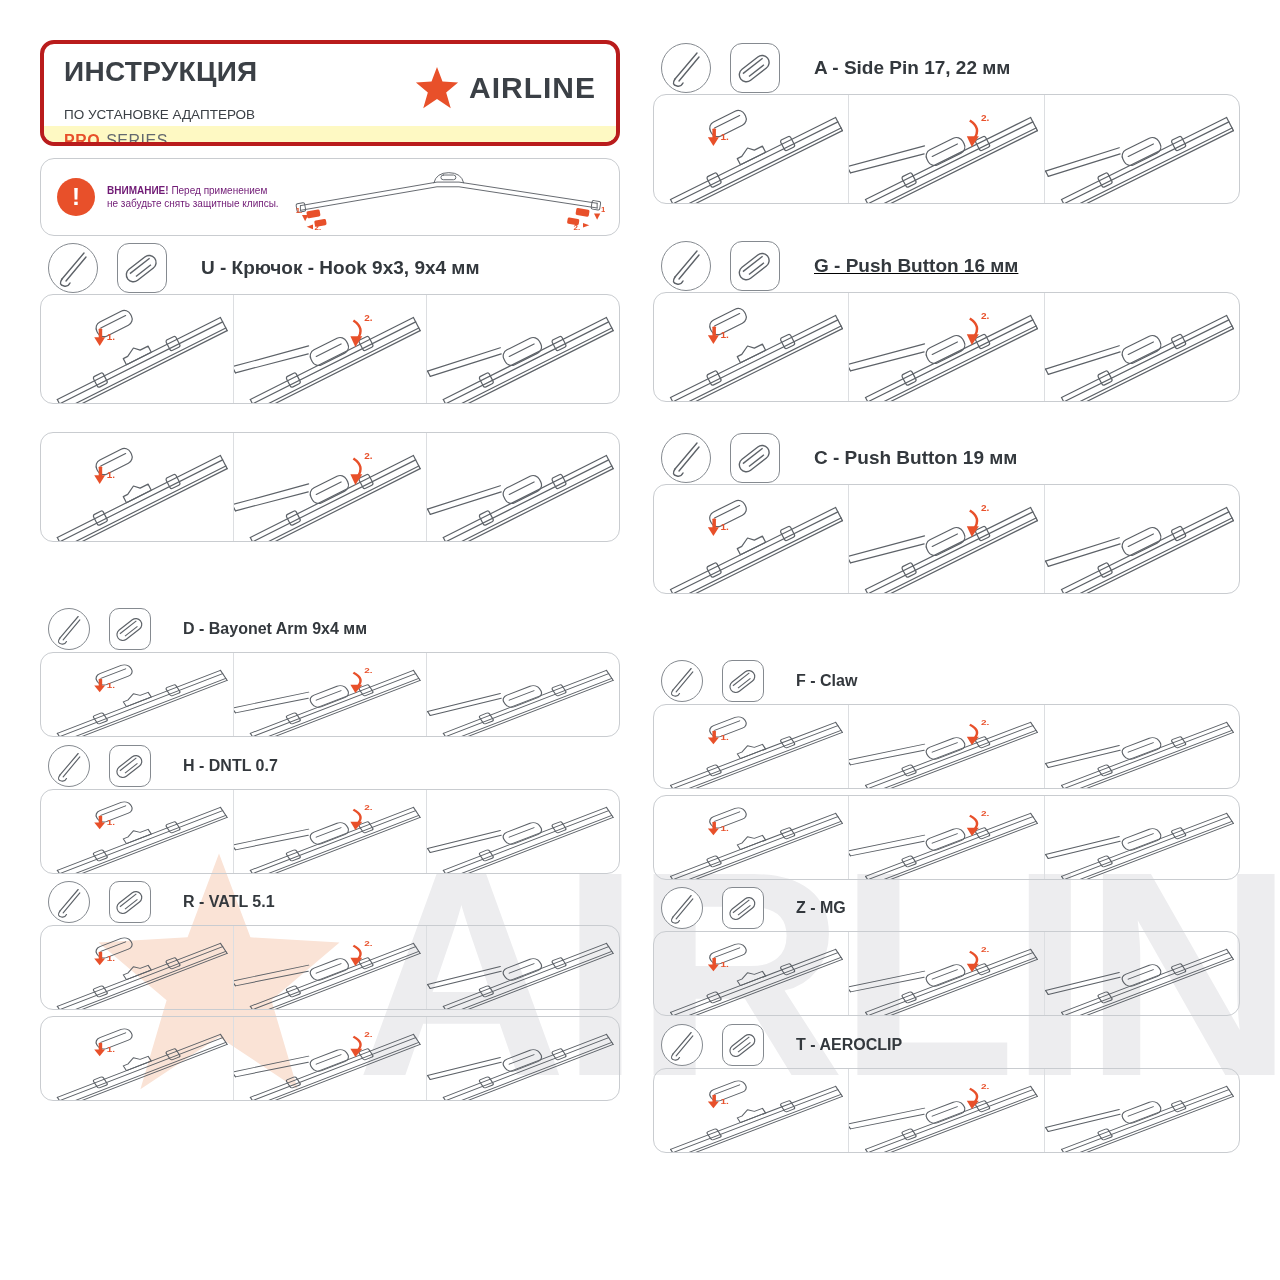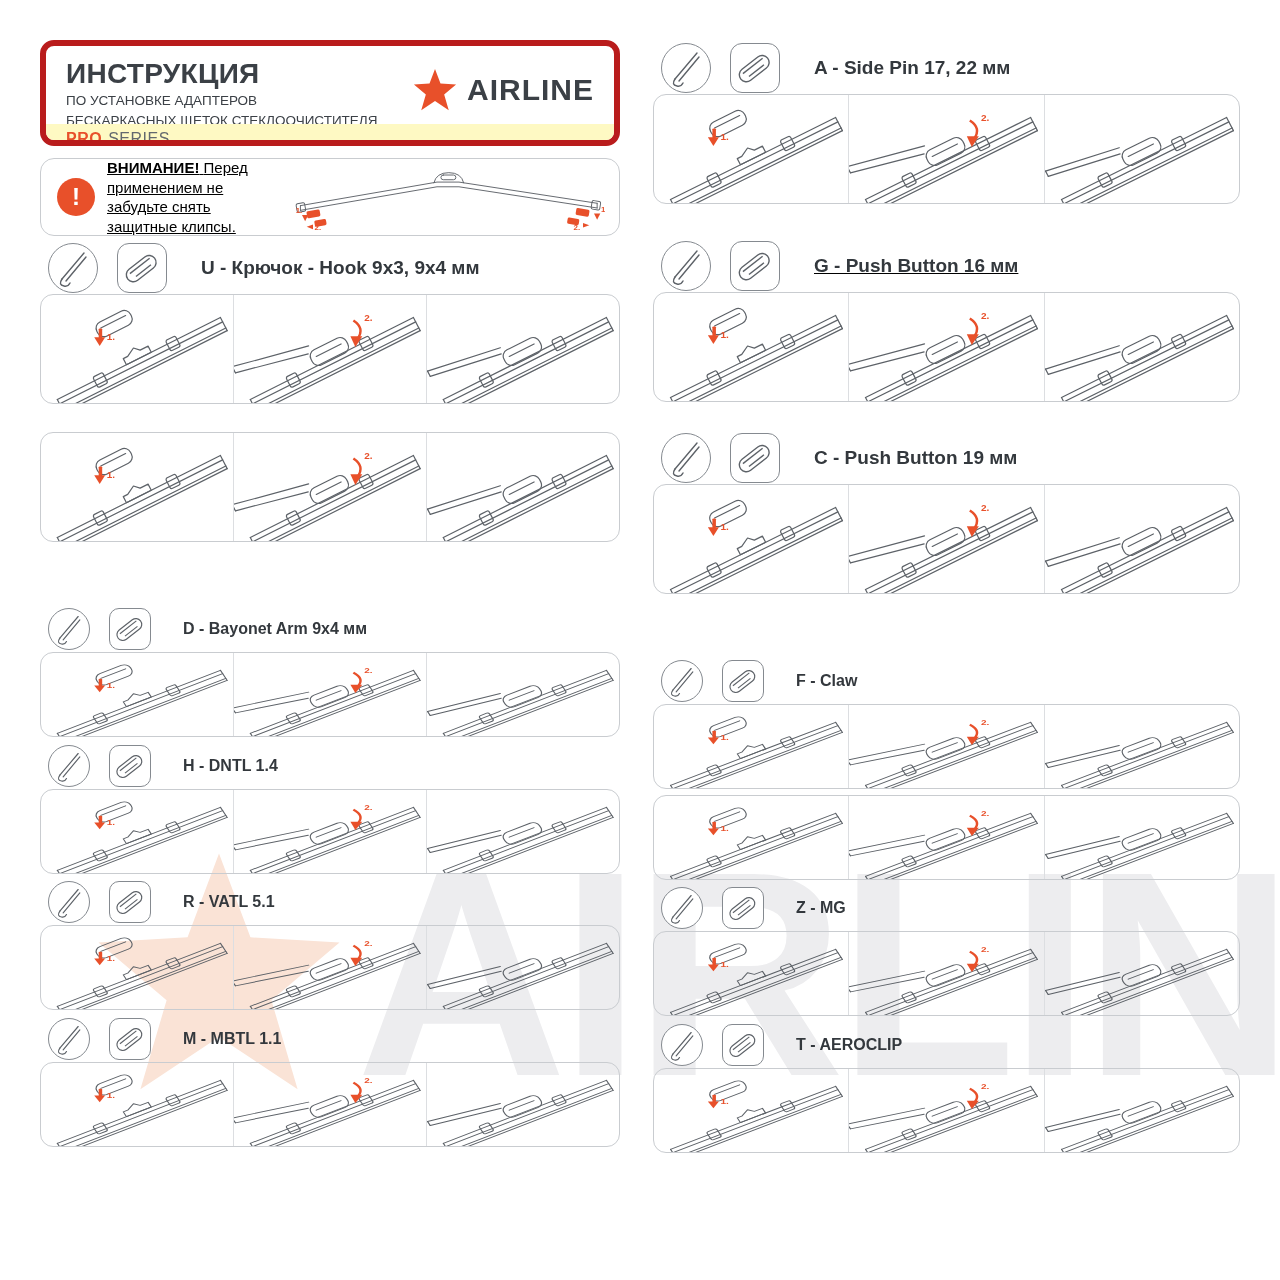--- a/index.html
+++ b/index.html
@@ -10,35 +10,35 @@
   
   .watermark { position:absolute; left:88px; top:845px; height:258px; display:flex; align-items:center; white-space:nowrap; z-index:0; pointer-events:none; }
   .watermark-star { width:262px; height:252px; flex:0 0 auto; }
   .watermark-text { font-size:292px; font-weight:bold; color:#ededef; letter-spacing:-7px; line-height:252px; margin-left:6px; }
 
   .col { position:absolute; top:40px; z-index:1; }
   .col-left { left:40px; width:580px; }
   .col-right { left:653px; width:587px; }
 
   
-  .header-card { position:relative; height:106px; border:6px solid #b91c1c; border-radius:14px; overflow:hidden; background:#fff; }
+  .header-card { position:relative; height:106px; border:4px solid #b91c1c; border-radius:14px; overflow:hidden; background:#fff; }
   .header-card .texts { padding:12px 0 0 20px; }
   .header-title { font-size:28px; font-weight:bold; color:#3B4046; letter-spacing:.3px; }
-  .header-sub { font-size:13.5px; color:#3B4046; line-height:1.35; margin-top:2px; }
+  .header-sub { font-size:13.5px; color:#3B4046; line-height:1.35; margin-top:18px; }
   .series-bar { position:absolute; left:0; right:0; bottom:0; height:16px; background:#fef9c3; line-height:29px; padding-left:20px; font-size:16px; letter-spacing:.5px; }
   .series-pro { color:#E8502A; font-weight:bold; }
   .series-rest { color:#63686E; margin-left:6px; }
   .logo { position:absolute; right:20px; top:22px; display:flex; align-items:center; gap:9px; }
   .logo-star { width:46px; height:44px; }
   .logo-text { font-size:30px; font-weight:bold; color:#3B4046; letter-spacing:1px; }
 
   
   .warning-card { margin-top:12px; height:78px; border:1px solid #C9CCD0; border-radius:14px; display:flex; align-items:center; padding:8px 14px 8px 16px; gap:12px; background:transparent; }
   .warning-badge { width:38px; height:38px; border-radius:50%; background:#E8502A; color:#fff; font-weight:bold; font-size:24px; display:flex; align-items:center; justify-content:center; flex:0 0 auto; }
-  .warning-texts { width:172px; flex:0 0 auto; font-size:15px; color:#000000; line-height:1.3;text-decoration:underline; }
+  .warning-texts { width:172px; flex:0 0 auto; font-size:10px; color:#701a75; line-height:1.3; }
   .warning-title { font-weight:bold; }
   .warning-art { flex:1; height:70px; }
   .warning-art svg { width:100%; height:100%; }
 
   
   .section { position:relative; }
   .col-left-sections .section:nth-child(1){ margin-top:6px; }
   .col-left-sections .section:nth-child(2){ margin-top:28px; }
   .col-left-sections .section:nth-child(3){ margin-top:64px; }
   .col-left-sections .section:nth-child(4){ margin-top:6px; }
@@ -425,21 +425,21 @@
       </div>
       <div class="icon-square">
         <svg viewBox="0 0 48 48">
           <g transform="rotate(-38 24 24)" stroke="#5D6268" fill="none" stroke-width="1.4" stroke-linejoin="round">
             <rect x="6" y="17" width="34" height="14" rx="7"></rect>
             <line x1="11" y1="21" x2="36" y2="21"></line>
             <line x1="14" y1="27" x2="33" y2="27"></line>
           </g>
         </svg>
       </div>
-      <div class="section-title">H - DNTL 1.4</div>
+      <div class="section-title">H - DNTL 0.7</div>
     </div>
     <div class="panel-row">
 
       <div class="panel">
         <svg viewBox="0 0 193 110" preserveAspectRatio="none">
           <g transform="translate(97,62) rotate(-27)" stroke="#5D6268" fill="none" stroke-width="1.2" stroke-linecap="round" stroke-linejoin="round">
             <line x1="-92" y1="3" x2="92" y2="3"></line>
             <line x1="-92" y1="8" x2="92" y2="8"></line>
             <line x1="-92" y1="15" x2="92" y2="15"></line>
             <line x1="-92" y1="18" x2="92" y2="18"></line>
@@ -600,41 +600,20 @@
             <line x1="-93" y1="-30" x2="-17" y2="-18"></line>
             <line x1="-93" y1="-30" x2="-93" y2="-24"></line>
           </g>
         </svg>
       </div>
 
     </div>
   </div>
 
   <div class="section short">
-    <div class="section-head">
-      <div class="icon-circle">
-        <svg viewBox="0 0 48 48">
-          <g stroke="#5D6268" fill="none" stroke-width="1.4" stroke-linecap="round">
-            <line x1="13" y1="35" x2="35" y2="9"></line>
-            <line x1="17" y1="37" x2="37" y2="13"></line>
-            <path d="M13,35 q-4,6 2,7 q4,1 6,-3"></path>
-          </g>
-        </svg>
-      </div>
-      <div class="icon-square">
-        <svg viewBox="0 0 48 48">
-          <g transform="rotate(-38 24 24)" stroke="#5D6268" fill="none" stroke-width="1.4" stroke-linejoin="round">
-            <rect x="6" y="17" width="34" height="14" rx="7"></rect>
-            <line x1="11" y1="21" x2="36" y2="21"></line>
-            <line x1="14" y1="27" x2="33" y2="27"></line>
-          </g>
-        </svg>
-      </div>
-      <div class="section-title">M - MBTL 1.1</div>
-    </div>
     <div class="panel-row">
 
       <div class="panel">
         <svg viewBox="0 0 193 110" preserveAspectRatio="none">
           <g transform="translate(97,62) rotate(-27)" stroke="#5D6268" fill="none" stroke-width="1.2" stroke-linecap="round" stroke-linejoin="round">
             <line x1="-92" y1="3" x2="92" y2="3"></line>
             <line x1="-92" y1="8" x2="92" y2="8"></line>
             <line x1="-92" y1="15" x2="92" y2="15"></line>
             <line x1="-92" y1="18" x2="92" y2="18"></line>
             <line x1="-92" y1="3" x2="-92" y2="18"></line>

